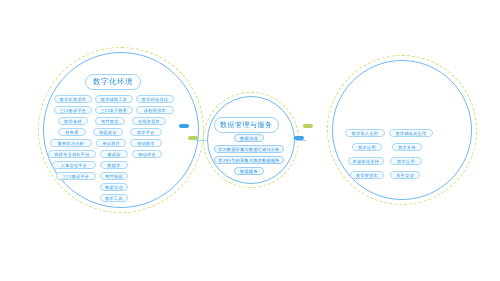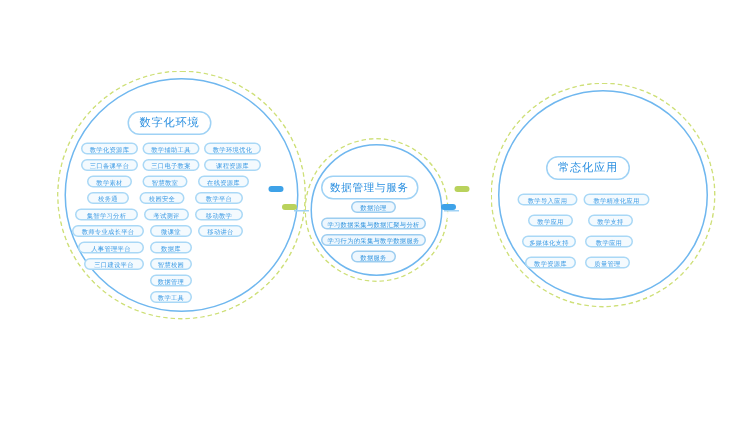--- a/index.html
+++ b/index.html
@@ -142,21 +142,20 @@
 
   <div class="ring ring-left"></div>
   <div class="ring ring-left-inner"></div>
   <div class="ring ring-mid-outer"></div>
   <div class="ring ring-mid"></div>
   <div class="ring ring-right"></div>
   <div class="ring ring-right-inner"></div>
 
   <div class="section-title" id="title-left">数字化环境</div>
   <div class="section-title" id="title-mid">数据管理与服务</div>
-  <div class="section-title" id="title-right">常态化应用</div>
 
   <div class="chip" style="left:54px;  top:95px;  width:38px;">教学化资源库</div>
   <div class="chip" style="left:95px;  top:95px;  width:38px;">教学辅助工具</div>
   <div class="chip" style="left:136px; top:95px;  width:38px;">教学环境优化</div>
 
   <div class="chip" style="left:54px;  top:106px; width:38px;">三口备课平台</div>
   <div class="chip" style="left:95px;  top:106px; width:38px;">三口电子教案</div>
   <div class="chip" style="left:136px; top:106px; width:38px;">课程资源库</div>
 
   <div class="chip" style="left:58px;  top:117px; width:30px;">教学素材</div>

